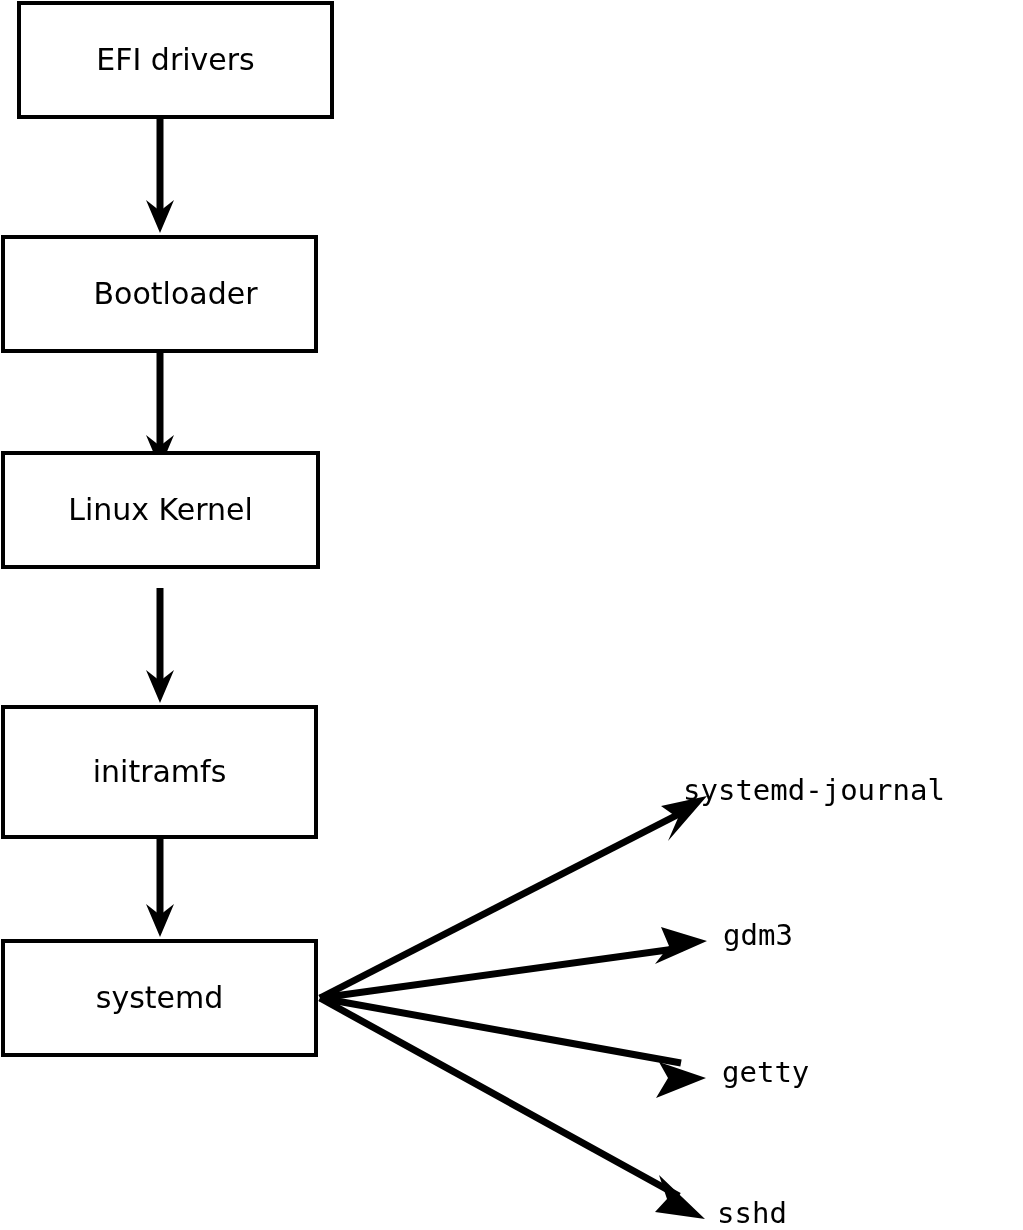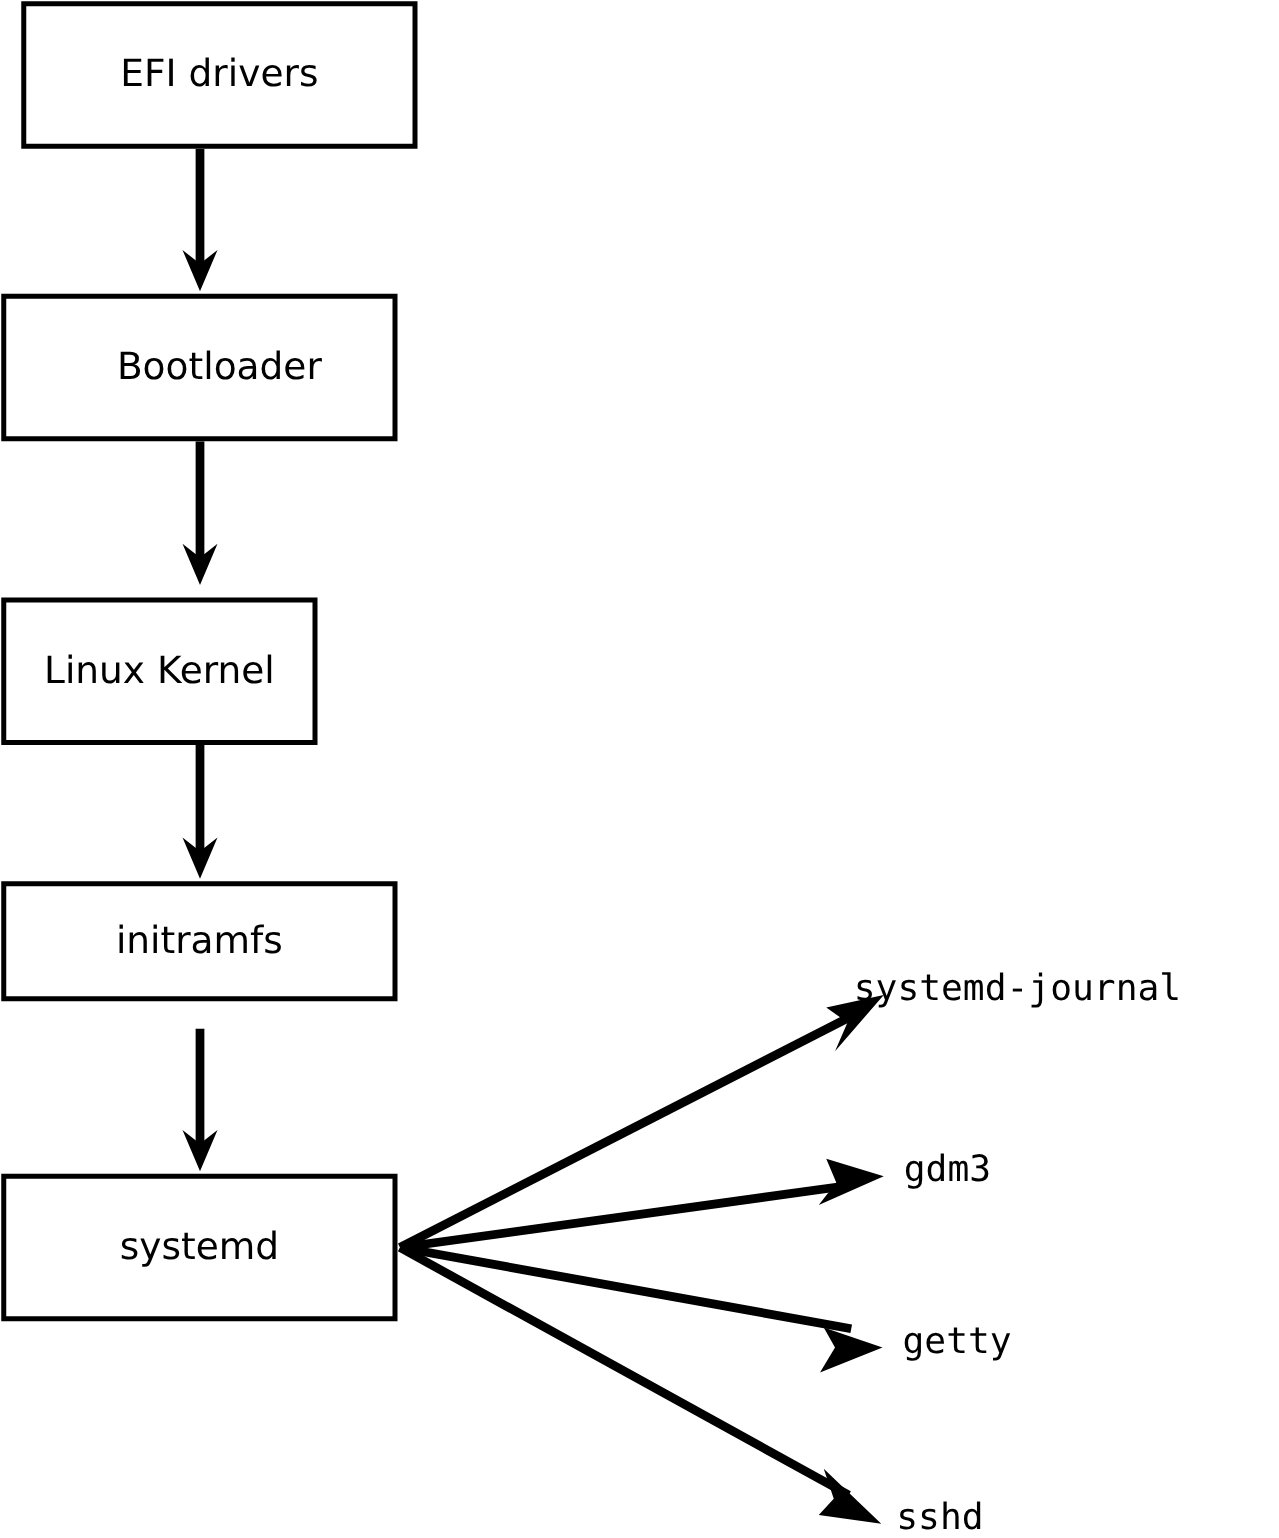--- a/index.html
+++ b/index.html
@@ -102,25 +102,25 @@
   </svg>
 
   <div class="stage-box" style="left:1px; top:1px; width:317px; height:118px;margin-left:16px;">
     <span class="stage-box-label">EFI drivers</span>
   </div>
 
   <div class="stage-box" style="left:1px; top:235px; width:317px; height:118px;padding-left:32px;">
     <span class="stage-box-label">Bootloader</span>
   </div>
 
-  <div class="stage-box" style="left:1px; top:478px; width:253px; height:118px;">
+  <div class="stage-box" style="left:1px; top:451px; width:319px; height:118px;">
     <span class="stage-box-label">Linux Kernel</span>
   </div>
 
-  <div class="stage-box" style="left:1px; top:705px; width:317px; height:96px;">
+  <div class="stage-box" style="left:1px; top:705px; width:317px; height:134px;">
     <span class="stage-box-label">initramfs</span>
   </div>
 
   <div class="stage-box" style="left:1px; top:939px; width:317px; height:118px;align-items:center;">
     <span class="stage-box-label">systemd</span>
   </div>
 
 
   <div class="service-label" style="left:683px; top:776px;text-align:right;">systemd-journal</div>
 

